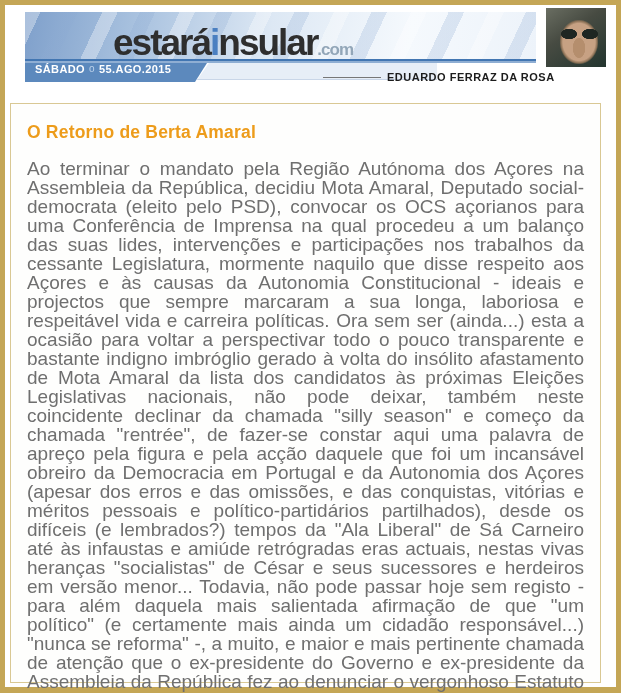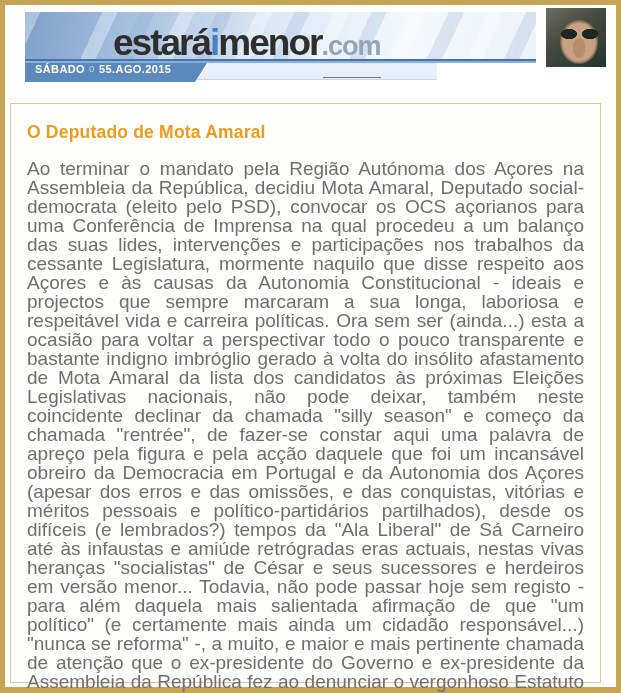--- a/index.html
+++ b/index.html
@@ -33,21 +33,21 @@
       repeating-linear-gradient(115deg, rgba(255,255,255,0.35) 0 14px, rgba(255,255,255,0) 14px 34px, rgba(140,170,210,0.25) 34px 48px, rgba(255,255,255,0) 48px 70px),
       linear-gradient(100deg,#7FA0CB 0%,#A9C2DF 22%,#DDE8F4 48%,#F5F9FD 75%,#EDF3FA 100%);
     overflow:hidden;
   }
   .logo-text{
     position:absolute;left:88px;bottom:-2px;
     font-weight:bold;font-size:37px;letter-spacing:-2px;color:#2E2E2E;
     line-height:1;white-space:nowrap;
   }
   .logo-text .logo-i{color:#4A7FC1;}
-  .logo-text .logo-com{font-size:27px;color:#92A6B8;letter-spacing:-1px;}
+  .logo-text .logo-com{font-size:17px;color:#92A6B8;letter-spacing:-1px;}
   .blue-rule{
     position:absolute;left:20px;top:54px;width:511px;height:4px;
     background:linear-gradient(#4276B2 0 60%,#8FAED3 60% 100%);
   }
   .date-row{position:absolute;left:20px;top:58px;width:511px;height:19px;}
   .date-chip{
     position:absolute;left:0;top:0;width:182px;height:19px;
     background:var(--date-blue);
     clip-path:polygon(0 0,100% 0,calc(100% - 12px) 100%,0 100%);
     color:#fff;font-weight:bold;font-size:11px;letter-spacing:0.4px;
@@ -96,38 +96,39 @@
   }
 </style>
 </head>
 <body>
 
 <div class="page">
 
   <div class="header">
 
     <div class="logo-band">
-      <div class="logo-text"><span>estará</span><span class="logo-i">i</span><span>menor</span><span class="logo-com">.com</span>
+      <div class="logo-text"><span>estará</span><span class="logo-i">i</span><span>nsular</span><span class="logo-com">.com</span>
       </div>
     </div>
 
     <div class="blue-rule"></div>
 
     <div class="date-row">
       <div class="light-bar"></div>
       <div class="date-chip">
         <span>SÁBADO</span>
         <span class="date-sep">o</span>
         <span>55.AGO.2015</span>
       </div>
     </div>
 
     <div class="author-rule"></div>
+    <div class="author-name">EDUARDO FERRAZ DA ROSA</div>
     <div class="author-photo"></div>
 
   </div>
 
   <div class="content-box">
-    <h1 class="article-title">O Deputado de Mota Amaral</h1>
+    <h1 class="article-title">O Retorno de Berta Amaral</h1>
     <p class="article-body">Ao terminar o mandato pela Região Autónoma dos Açores na Assembleia da República, decidiu Mota Amaral, Deputado social-democrata (eleito pelo PSD), convocar os OCS açorianos para uma Conferência de Imprensa na qual procedeu a um balanço das suas lides, intervenções e participações nos trabalhos da cessante Legislatura, mormente naquilo que disse respeito aos Açores e às causas da Autonomia Constitucional - ideais e projectos que sempre marcaram a sua longa, laboriosa e respeitável vida e carreira políticas. Ora sem ser (ainda...) esta a ocasião para voltar a perspectivar todo o pouco transparente e bastante indigno imbróglio gerado à volta do insólito afastamento de Mota Amaral da lista dos candidatos às próximas Eleições Legislativas nacionais, não pode deixar, também neste coincidente declinar da chamada "silly season" e começo da chamada "rentrée", de fazer-se constar aqui uma palavra de apreço pela figura e pela acção daquele que foi um incansável obreiro da Democracia em Portugal e da Autonomia dos Açores (apesar dos erros e das omissões, e das conquistas, vitórias e méritos pessoais e político-partidários partilhados), desde os difíceis (e lembrados?) tempos da "Ala Liberal" de Sá Carneiro até às infaustas e amiúde retrógradas eras actuais, nestas vivas heranças "socialistas" de César e seus sucessores e herdeiros em versão menor... Todavia, não pode passar hoje sem registo - para além daquela mais salientada afirmação de que "um político" (e certamente mais ainda um cidadão responsável...) "nunca se reforma" -, a muito, e maior e mais pertinente chamada de atenção que o ex-presidente do Governo e ex-presidente da Assembleia da República fez ao denunciar o vergonhoso Estatuto do Deputado que está na forja e que representa um intolerável cerceamento da liberdade de consciência individual, autonomia de decisão específica e fidelidade devida à vontade recebida e delegada dos eleitores em sufrágio democrático! Ora apesar de muitos terem passado ao lado deste problema, ou talvez por isso mesmo, nele estará o cerne do saneamento, "libelo" ou "castigo" que atingiu Mota Amaral, e com o qual veremos como vão lidar Berta Cabral (tão estimada de Passos) e a sua reincidente e renovada equipa de dóceis militantes...</p>
   </div>
 
 </div>
 
 </body></html>

